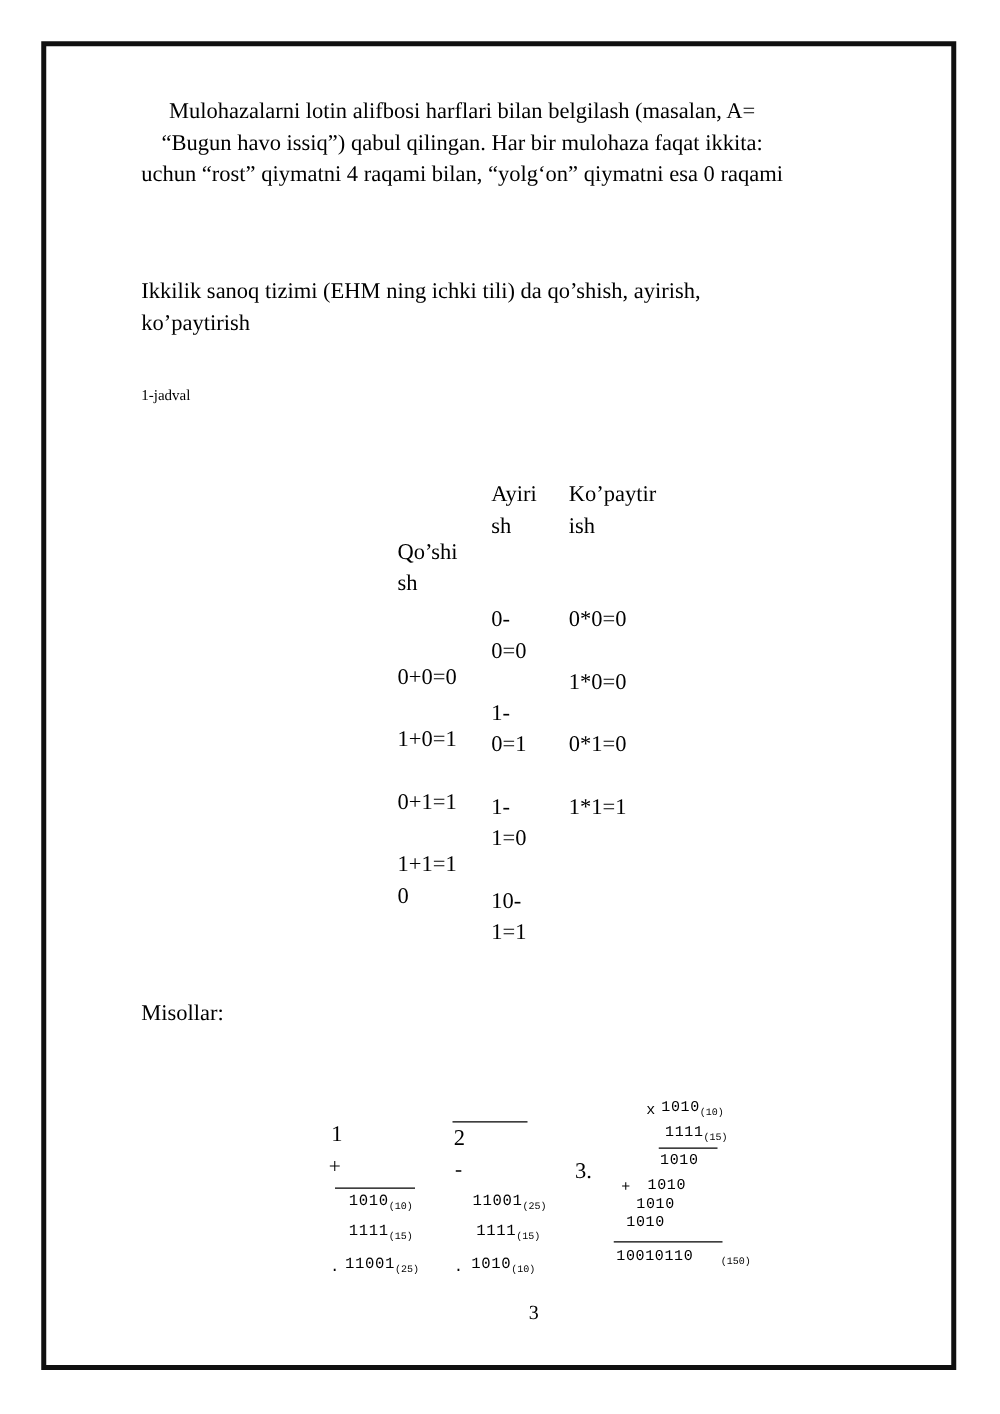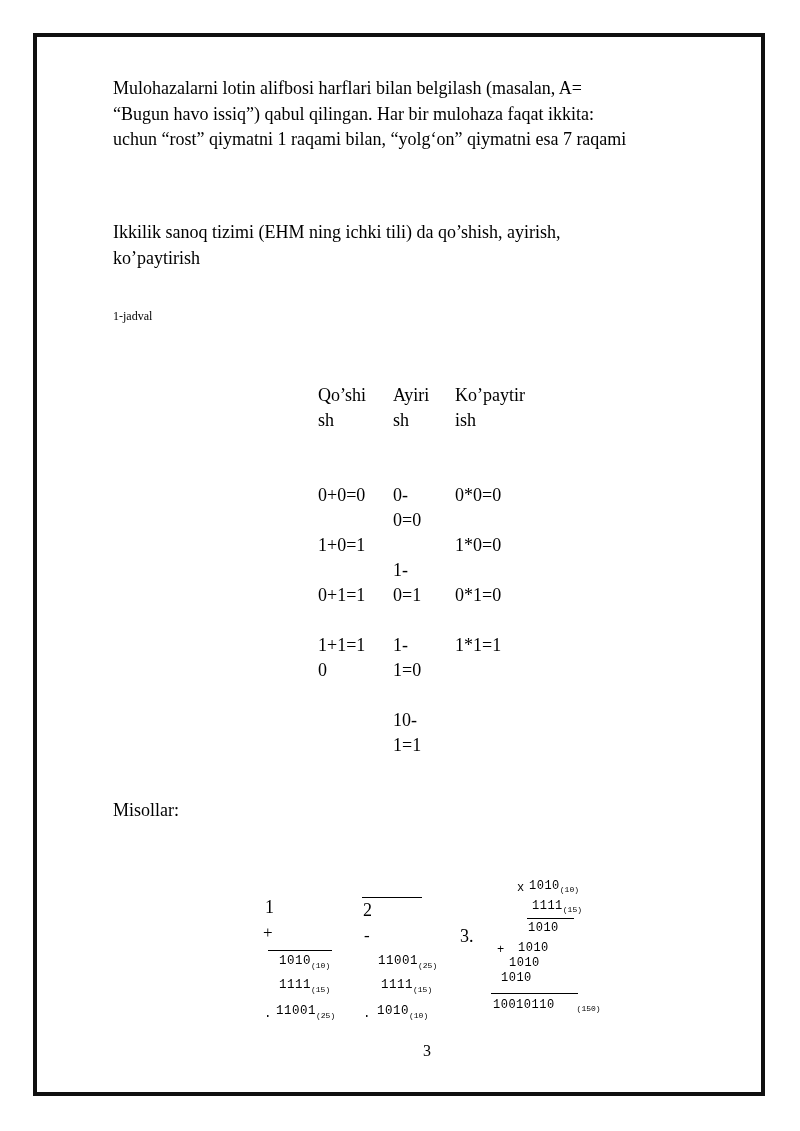--- a/index.html
+++ b/index.html
@@ -12,33 +12,33 @@
     overflow: hidden;
   }
   .page { position: absolute; inset: 0; background: #ffffff; }
   .frame {
     position: absolute; left: 33px; top: 33px;
     width: 732px; height: 1063px;
     border: 4px solid #101010;
   }
   .intro {
     position: absolute; left: 113px; top: 76px;
-    font-size: 18px; line-height: 25.5px; white-space: nowrap;
+    font-size: 18px; line-height: 25.5px; white-space: nowrap; text-align: center;
   }
   .heading {
     position: absolute; left: 113px; top: 219px;
     font-size: 18px; font-weight: normal; line-height: 26px; white-space: nowrap;
   }
   .table-label { position: absolute; left: 113px; top: 309px; font-size: 12px; }
   .tcol {
     position: absolute; top: 383px;
     font-size: 18px; line-height: 25px;
     white-space: pre-line;
   }
-  .tcol1 { left: 318px; width: 76px; }
+  .tcol1 { left: 318px; width: 76px; margin-top: 46px; }
   .tcol2 { left: 393px; width: 62px; }
   .tcol3 { left: 455px; width: 110px; }
   .misollar { position: absolute; left: 113px; top: 800px; font-size: 18px; }
   .exnum  { position: absolute; font-size: 18px; font-family: "Liberation Serif", serif; }
   .exop   { position: absolute; font-size: 17px; font-family: "Liberation Serif", serif; }
   .mono   {
     position: absolute;
     font-family: "Liberation Mono", "DejaVu Sans Mono", monospace;
     font-size: 12.5px; letter-spacing: 0.5px; white-space: nowrap;
   }
@@ -54,21 +54,21 @@
 </head>
 <body>
 
 <div class="page">
 
   <div class="frame"></div>
 
   <div class="intro">
     <div>Mulohazalarni lotin alifbosi harflari bilan belgilash (masalan, A=</div>
     <div>“Bugun havo issiq”) qabul qilingan. Har bir mulohaza faqat ikkita:</div>
-    <div>uchun “rost” qiymatni 1 raqami bilan, “yolg‘on” qiymatni esa 7 raqami</div>
+    <div>uchun “rost” qiymatni 4 raqami bilan, “yolg‘on” qiymatni esa 0 raqami</div>
   </div>
 
   <div class="heading">
     <div>Ikkilik sanoq tizimi (EHM ning ichki tili) da qo’shish, ayirish,</div>
     <div>ko’paytirish</div>
   </div>
 
   <div class="table-label">1-jadval</div>
 
   <div>

